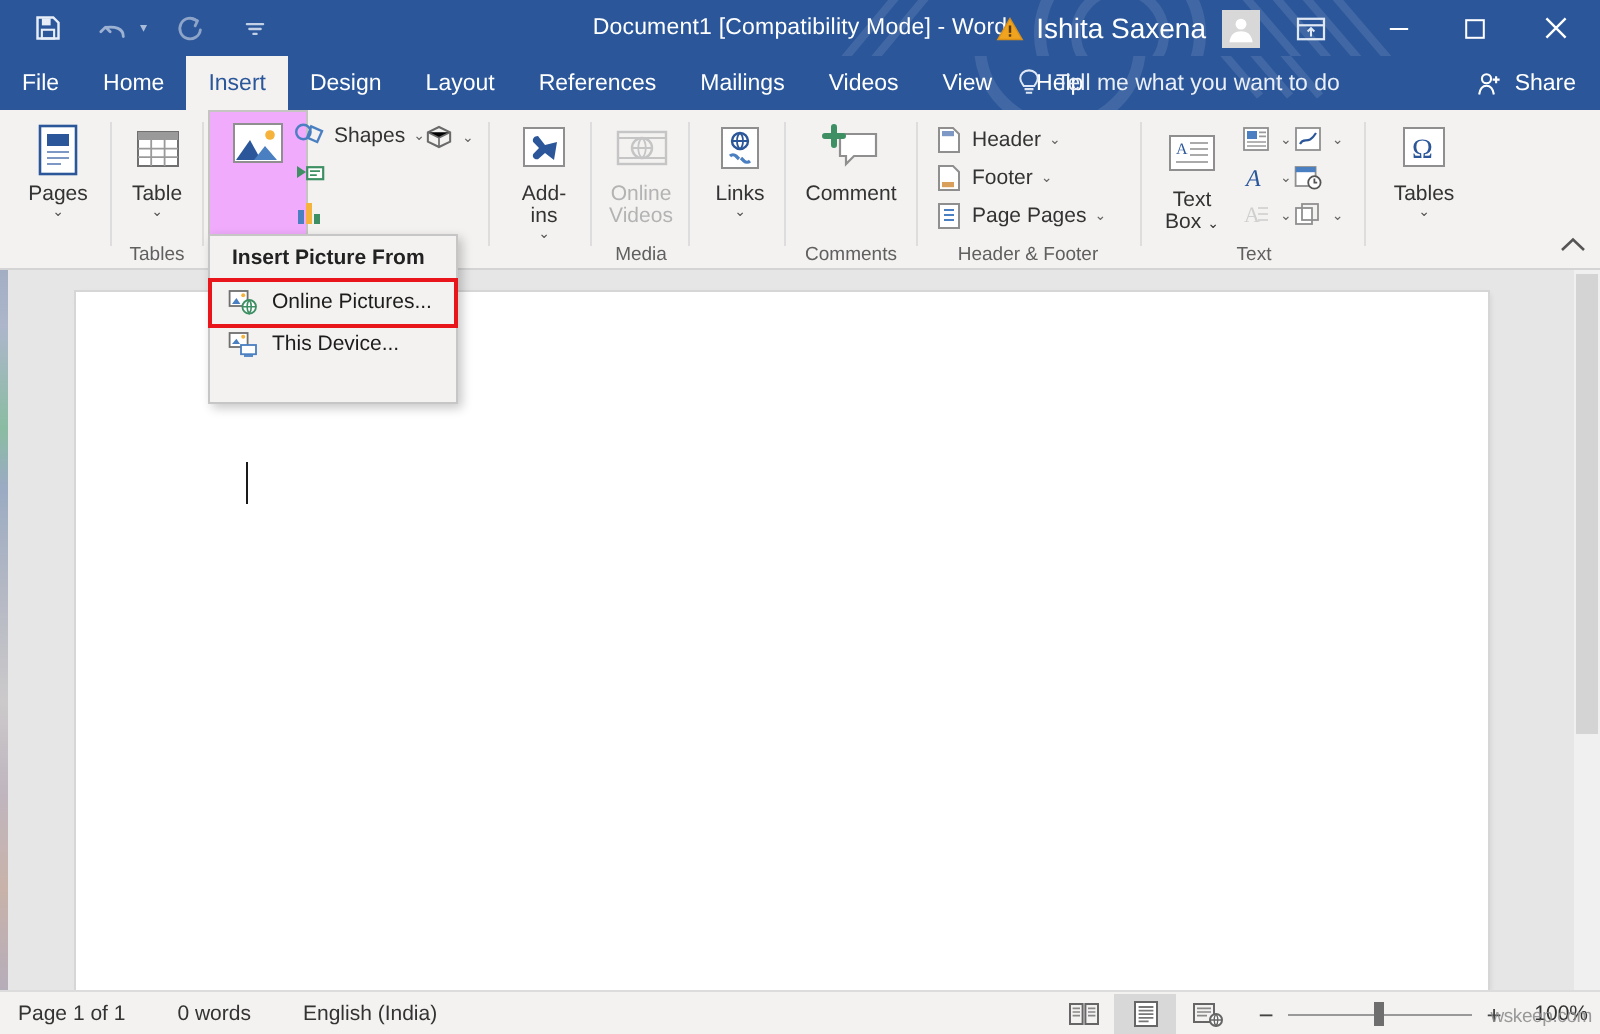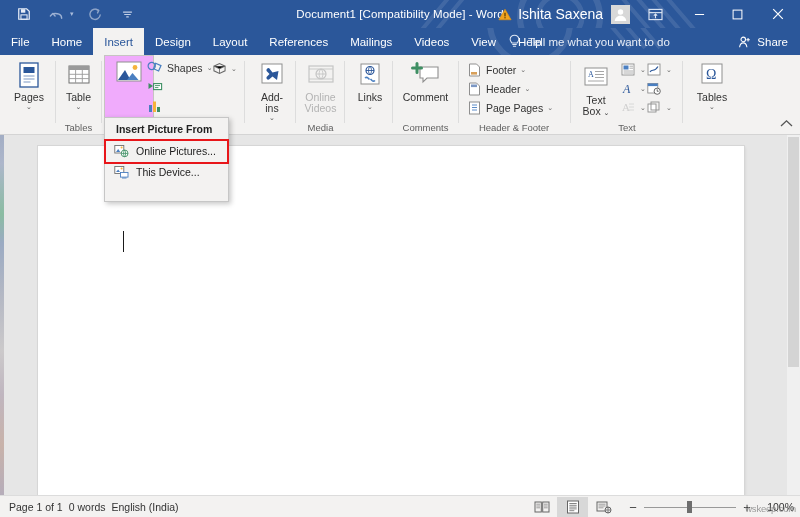--- a/index.html
+++ b/index.html
@@ -188,21 +188,21 @@
     background: #d4d4d4;
   }
 
   
   .statusbar {
     position: absolute; left: 0; bottom: 0; width: 800px; height: 22px;
     background: #f3f2f1;
     border-top: 1px solid #dcdcdc;
     display: flex; align-items: center;
   }
-  .sb-left { display: flex; align-items: center; gap: 6px; padding-left: 9px; font-size: 10.5px; color: #333; }
+  .sb-left { display: flex; align-items: center; gap: 26px; padding-left: 9px; font-size: 10.5px; color: #333; }
   .sb-right {
     position: absolute; right: 6px; top: 0; height: 22px;
     display: flex; align-items: center; gap: 0;
   }
   .viewbtn {
     width: 31px; height: 20px; display: flex; align-items: center; justify-content: center;
     color: #555;
   }
   .viewbtn.active { background: #d8d8d8; }
   .zoomctl { display: flex; align-items: center; gap: 5px; margin-left: 8px; }
@@ -513,38 +513,38 @@
             </svg>
         </span>
         <span class="lbl">Comment</span>
       </div>
       <span class="glabel">Comments</span>
     </div>
     <div class="rgroup-sep" style="left:458px;"></div>
 
     <div class="rgroup" style="left:460px; width:108px;">
       <div style="width:100%; padding-top:5px; padding-left:6px;">
+        <div class="smallrow">
+          <span class="ico">
+            <svg width="13" height="14" viewBox="0 0 13 14">
+                <path d="M1.5 1 h7 l3 3 v9 h-10 Z" fill="#ffffff" stroke="#8f8f8f" stroke-width="1"></path>
+                <rect x="3" y="2.5" width="6" height="2.6" fill="#7d98c4"></rect>
+              </svg>
+          </span>
+          <span>Header</span>
+          <span class="caret">⌄</span>
+        </div>
         <div class="smallrow">
           <span class="ico">
             <svg width="13" height="14" viewBox="0 0 13 14">
                 <path d="M1.5 1 h7 l3 3 v9 h-10 Z" fill="#ffffff" stroke="#8f8f8f" stroke-width="1"></path>
                 <rect x="3" y="9" width="6" height="2.6" fill="#d8a05a"></rect>
               </svg>
           </span>
           <span>Footer</span>
-          <span class="caret">⌄</span>
-        </div>
-        <div class="smallrow">
-          <span class="ico">
-            <svg width="13" height="14" viewBox="0 0 13 14">
-                <path d="M1.5 1 h7 l3 3 v9 h-10 Z" fill="#ffffff" stroke="#8f8f8f" stroke-width="1"></path>
-                <rect x="3" y="2.5" width="6" height="2.6" fill="#7d98c4"></rect>
-              </svg>
-          </span>
-          <span>Header</span>
           <span class="caret">⌄</span>
         </div>
         <div class="smallrow">
           <span class="ico">
             <svg width="13" height="14" viewBox="0 0 13 14">
                 <rect x="1.5" y="1" width="10" height="12" fill="#ffffff" stroke="#8f8f8f" stroke-width="1"></rect>
                 <path d="M4 4 h5 M4 6.5 h5 M4 9 h5" stroke="#4a7fc1" stroke-width="0.9"></path>
               </svg>
           </span>
           <span>Page Pages</span>

